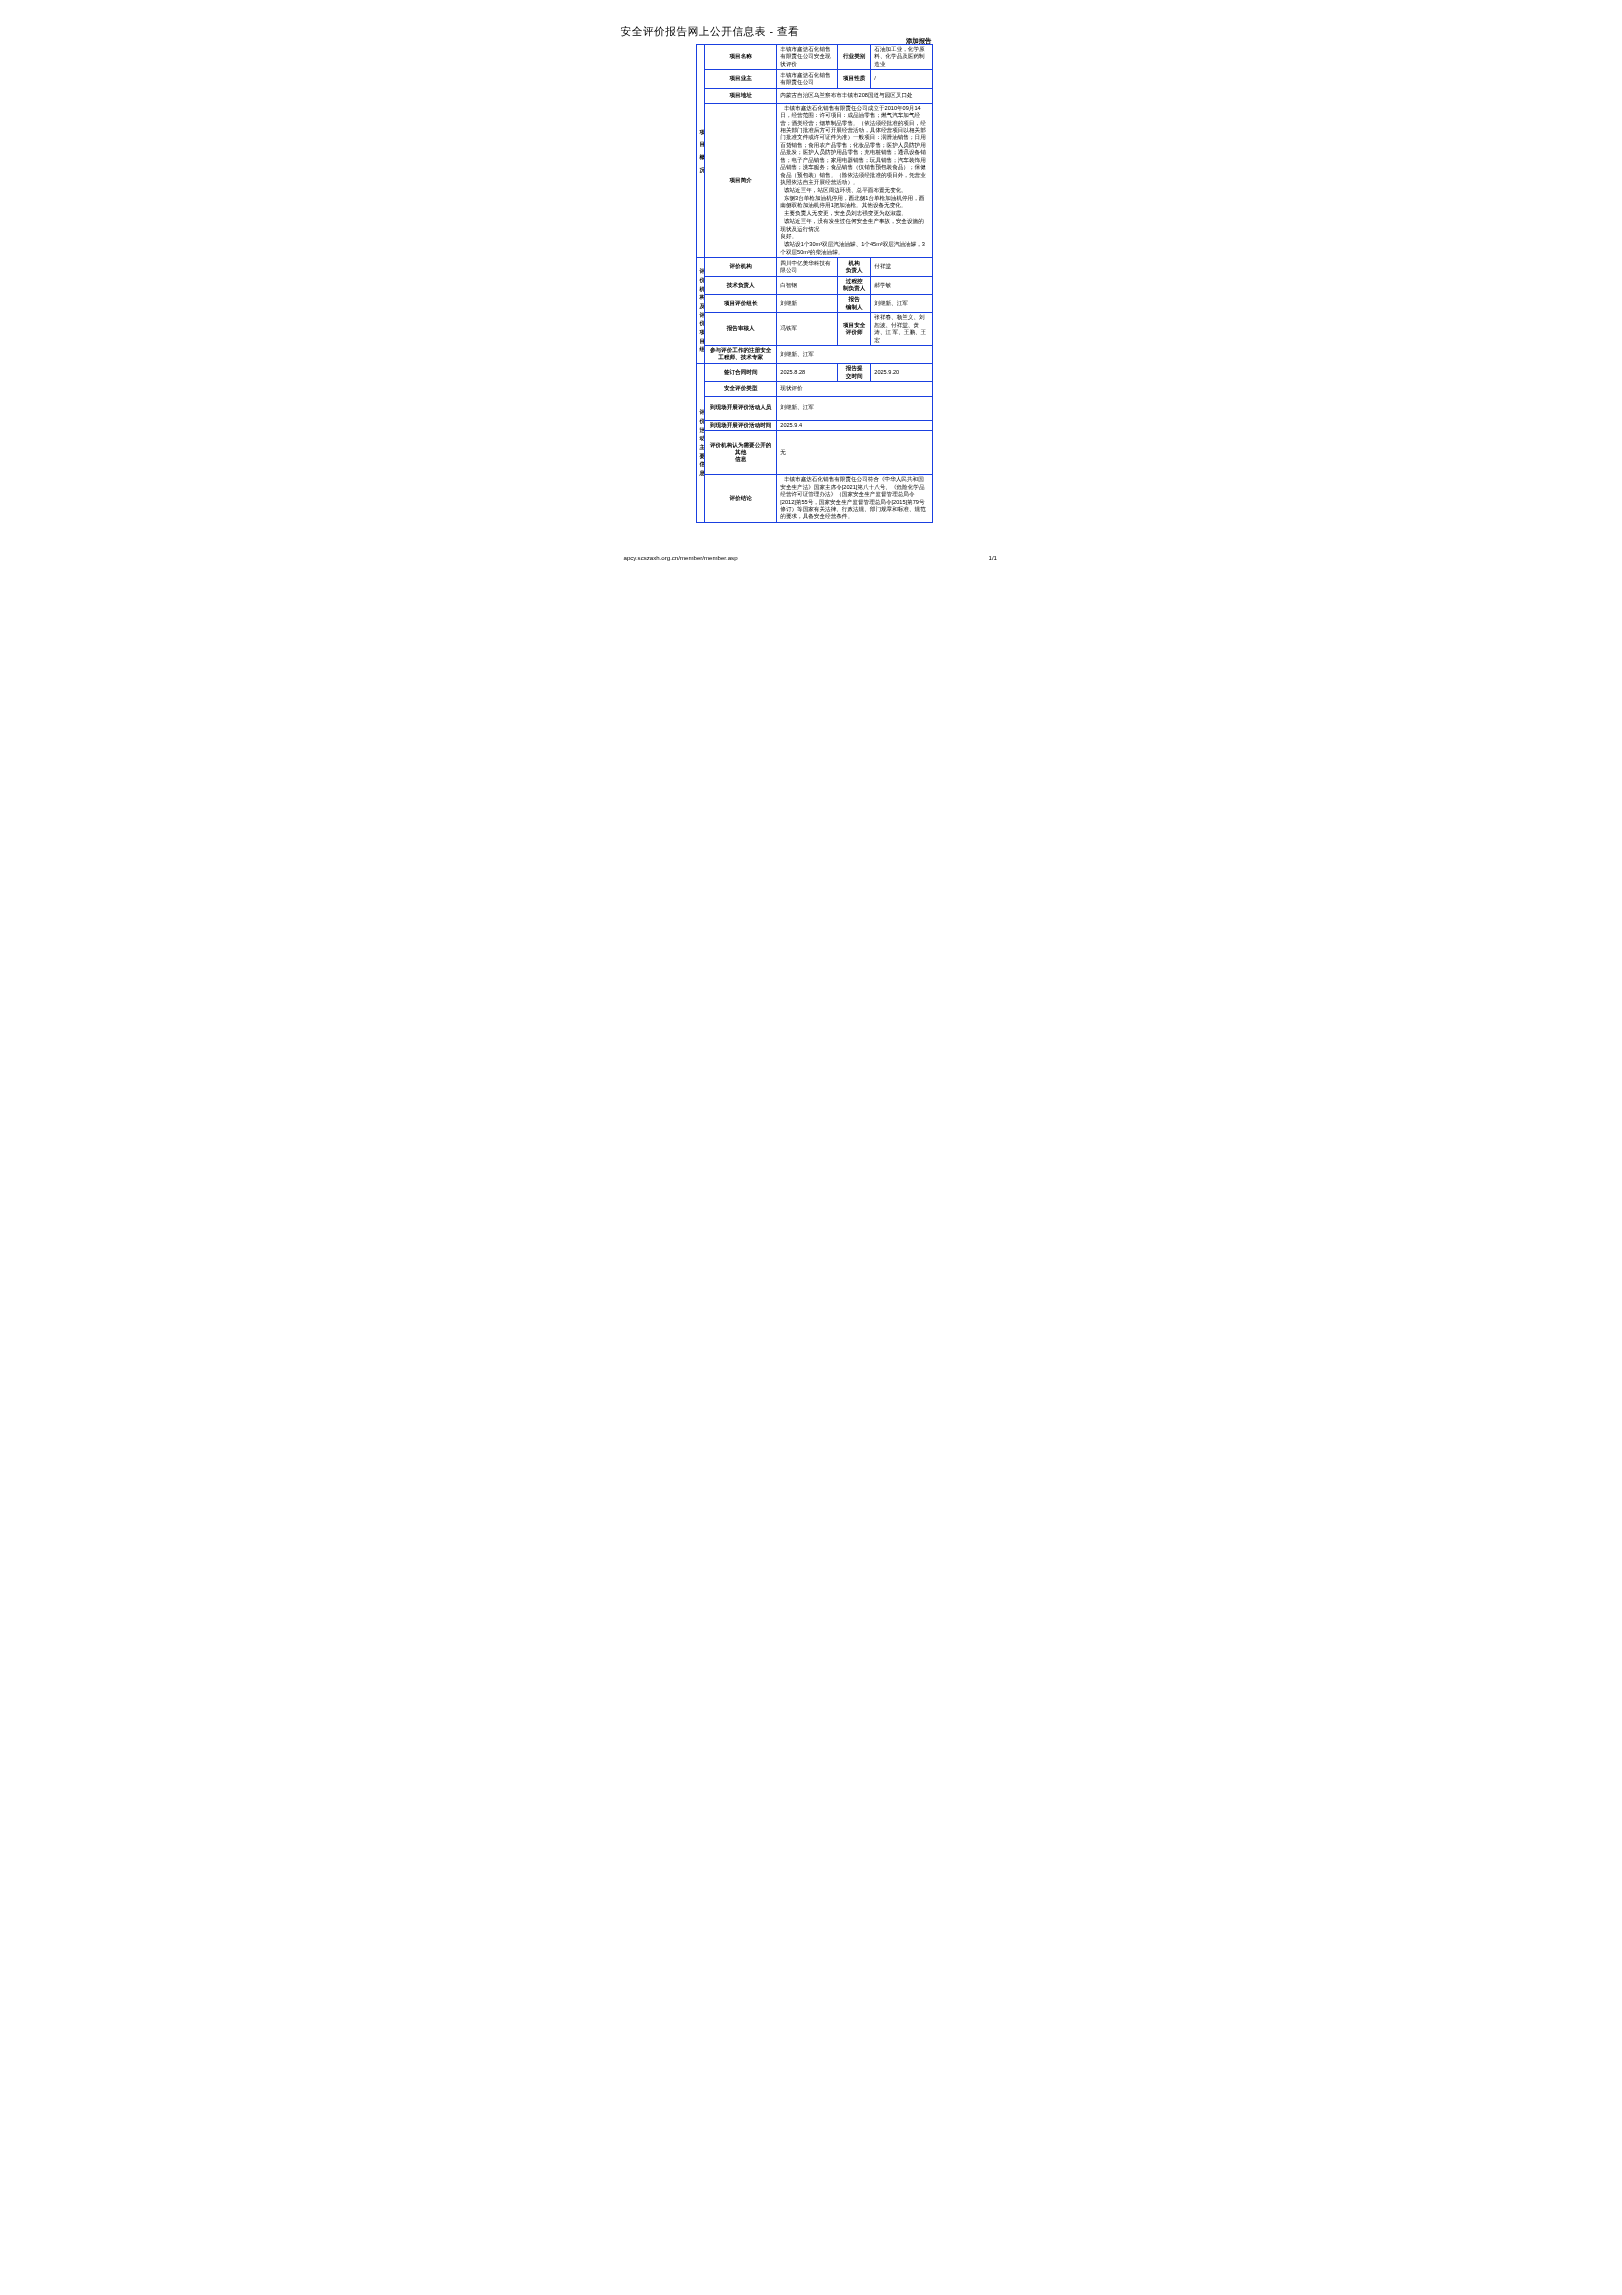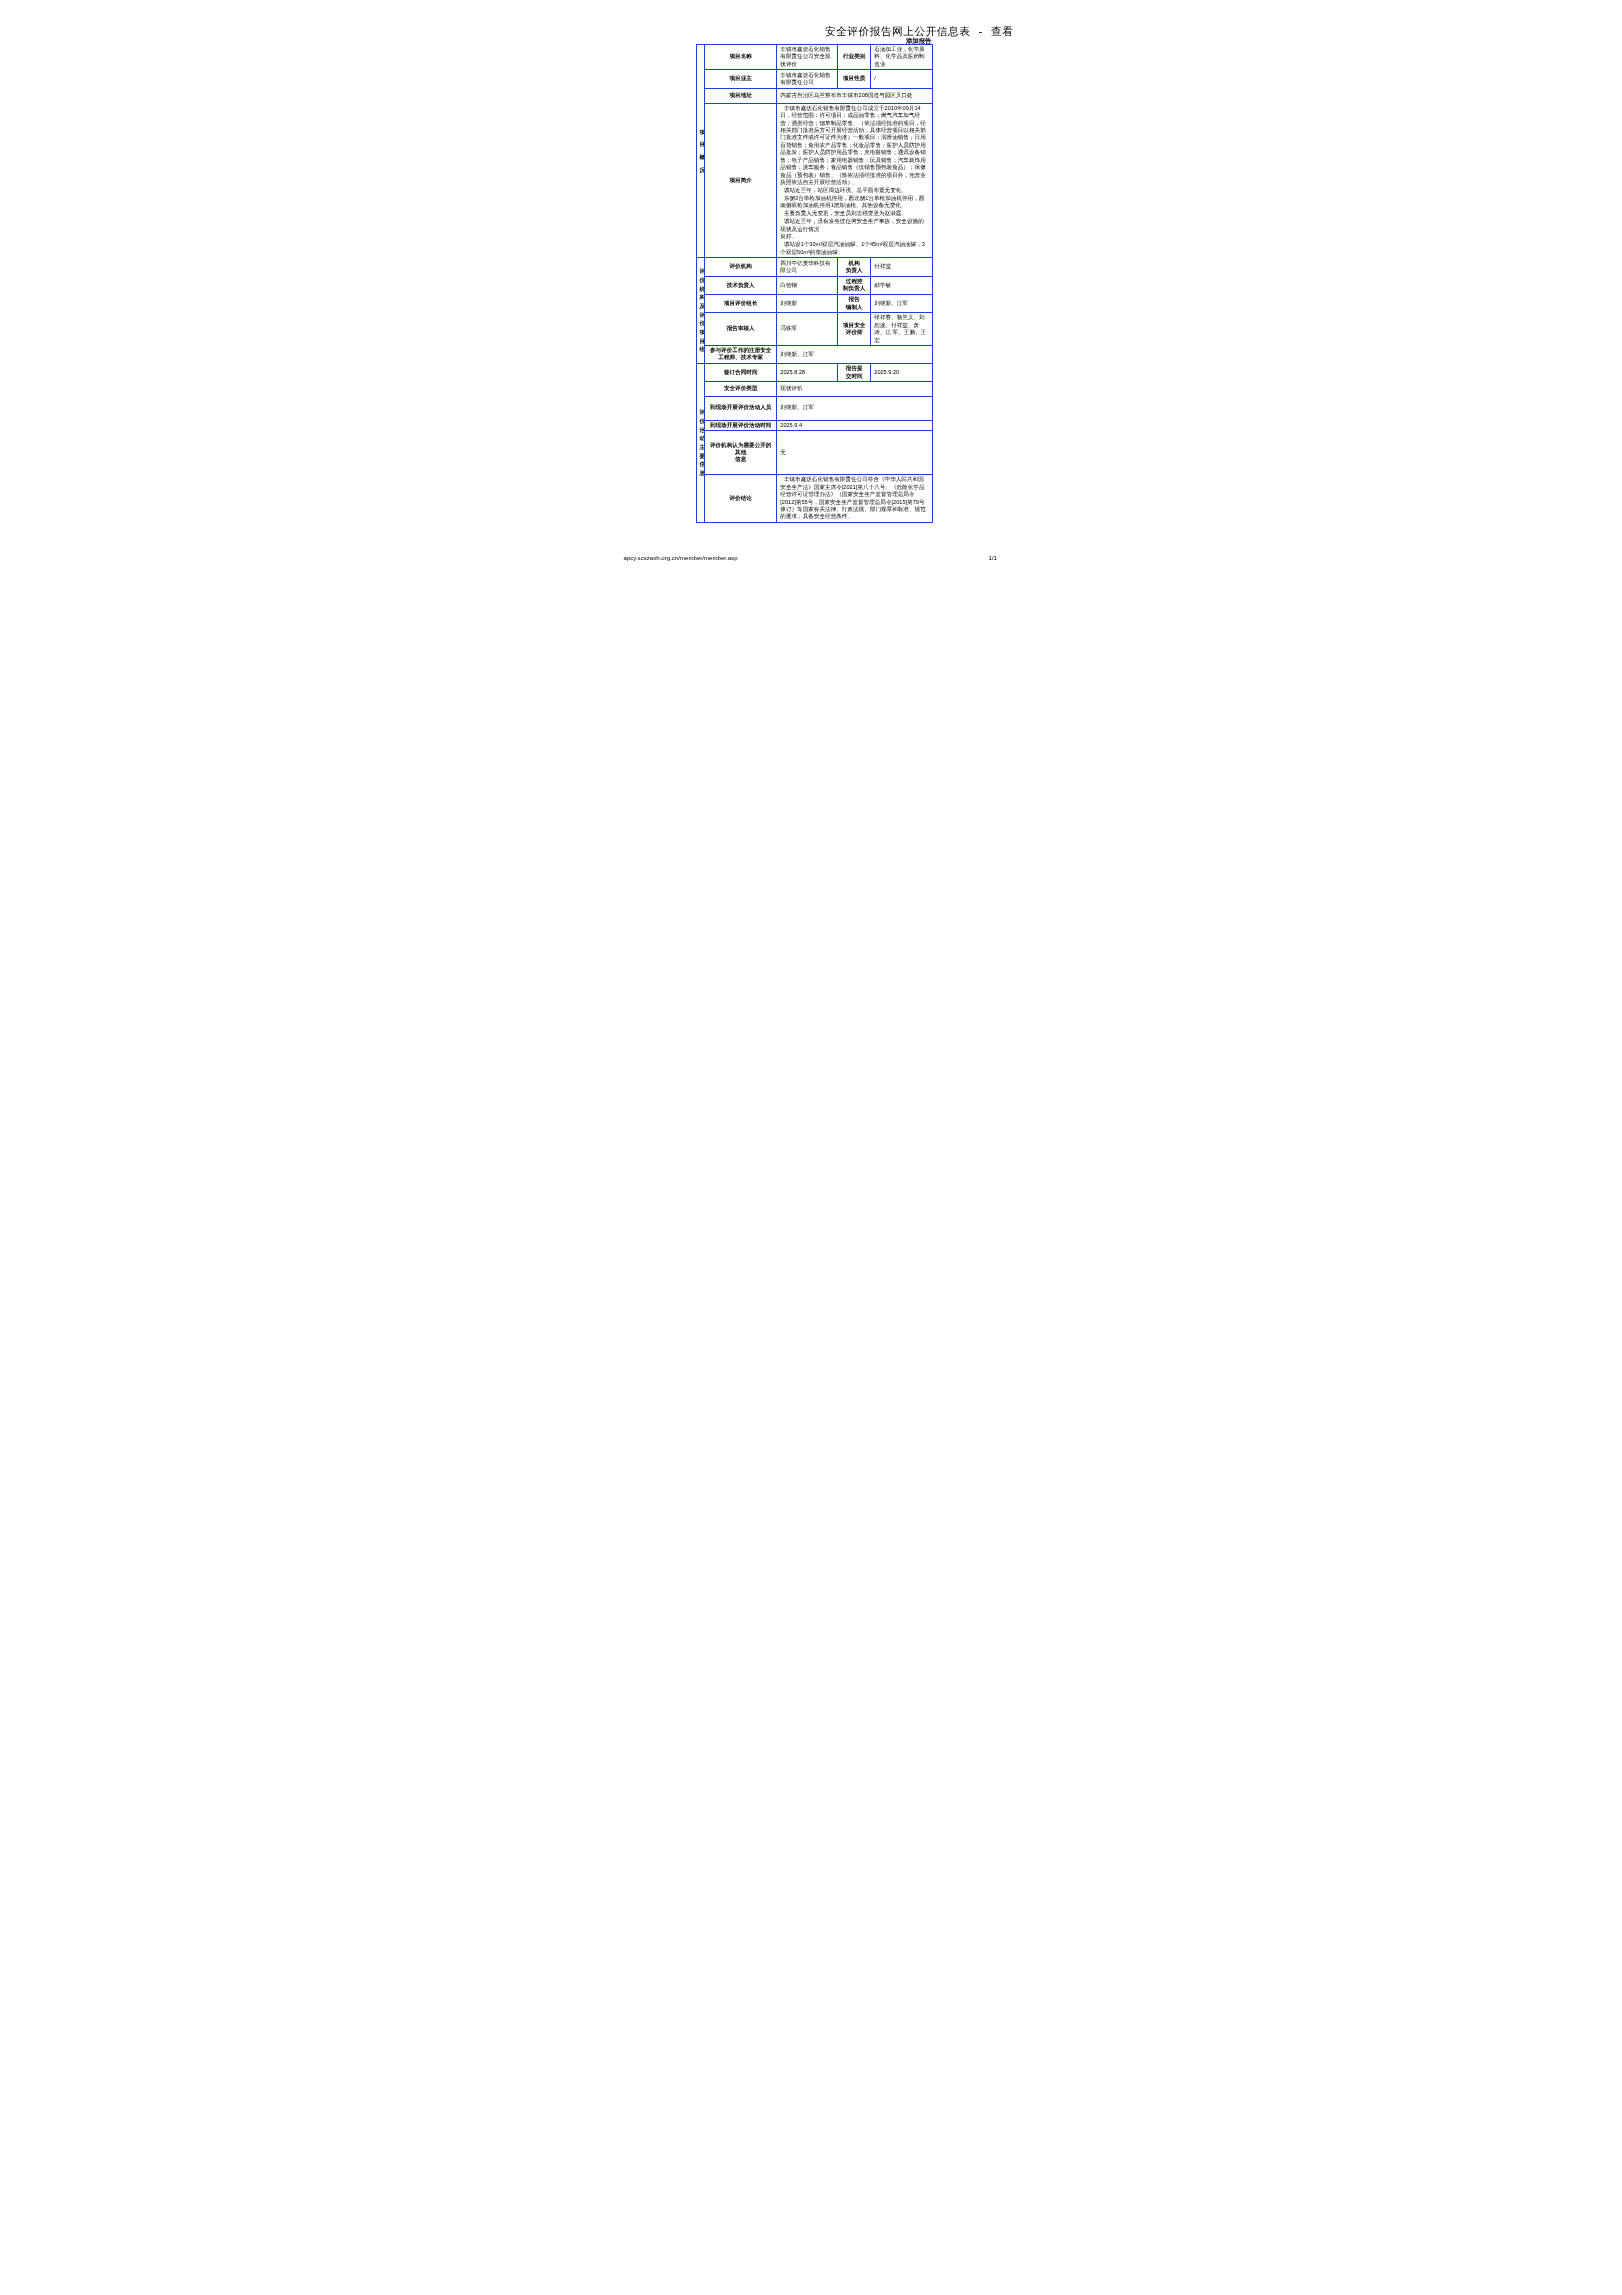--- a/index.html
+++ b/index.html
@@ -10,22 +10,22 @@
     width: 405px;
     height: 574px;
     margin: 0 auto;
     background: #fff;
     color: #000;
     font-family: "Liberation Sans", "DejaVu Sans", sans-serif;
   }
   .title {
     position: absolute;
     top: 24.5px; left: 12px; right: 0;
-    text-align: right;
-    font-family: Liberation Mono, monospace;
+    text-align: left;
+    font-family: Liberation Sans, sans-serif;
     font-size: 10.7px;
     letter-spacing: 0.5px;
   }
   .add-report {
     position: absolute;
     top: 37px; left: 87px; width: 236px;
     text-align: right;
     font-size: 6.4px;
     font-weight: bold;
     cursor: pointer;

